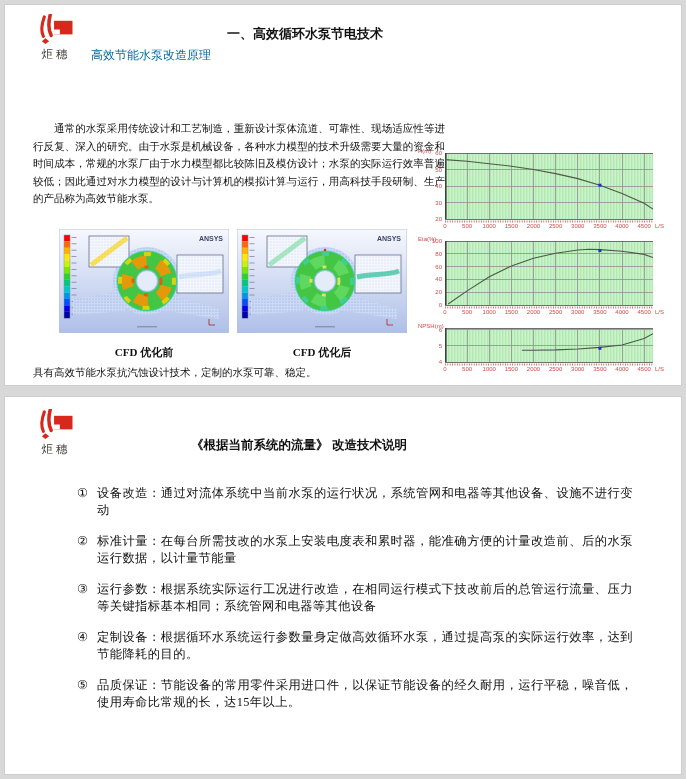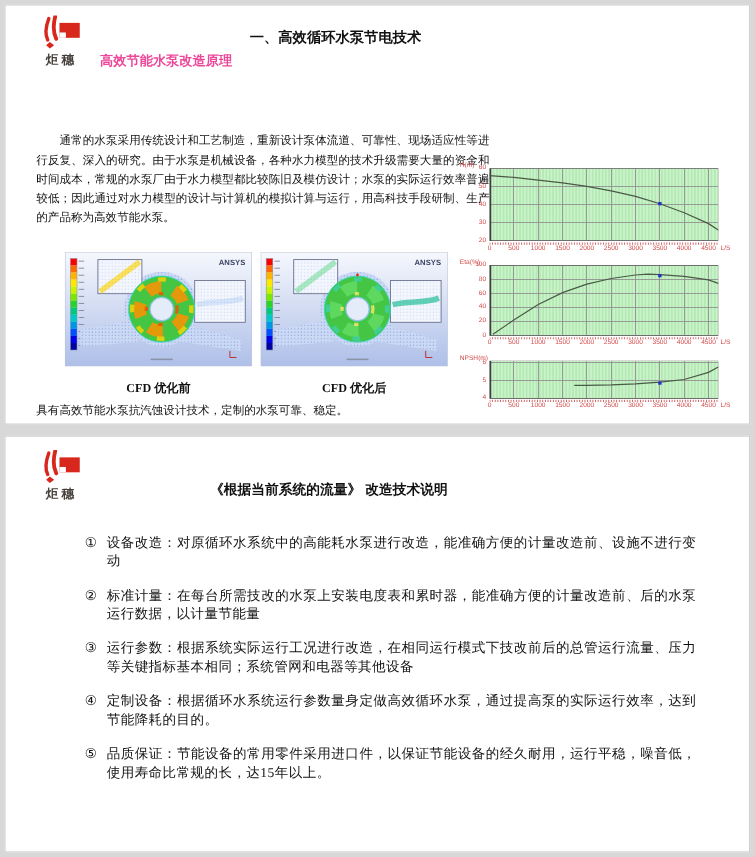--- a/index.html
+++ b/index.html
@@ -8,25 +8,25 @@
     background:#d8d8d8;
     font-family:"Liberation Sans", sans-serif;
   }
   .page{position:absolute;left:4px;width:678px;background:#ffffff;border:1px solid #cdcdcd;box-sizing:border-box;}
   #page1{top:4px;height:382px;}
   #page2{top:396px;height:379px;}
 
   
   .logo{position:absolute;left:18px;top:9px;width:66px;text-align:center;}
   .logo svg{width:46px;height:33px;display:block;margin:0 auto;}
-  .logo-text{font-size:11.5px;letter-spacing:3px;color:#46403a;font-weight:bold;}
+  .logo-text{font-size:11.5px;letter-spacing:3px;color:#46403a;font-weight:normal;}
 
   
   .p1-title{position:absolute;left:0;top:20px;width:600px;text-align:center;font-size:13px;font-weight:bold;color:#111;}
-  .p1-subtitle{position:absolute;left:86px;top:42px;font-size:12px;font-weight:bold;color:#ec4899;}
+  .p1-subtitle{position:absolute;left:86px;top:42px;font-size:12px;font-weight:normal;color:#0369a1;}
   .p1-intro{position:absolute;left:28px;top:66px;width:632px;font-size:11px;line-height:19px;font-weight:bold;color:#000;text-indent:2em;text-align:justify;}
   .p1-body{position:absolute;left:28px;top:115px;width:412px;font-family:"Liberation Serif", serif;font-size:10.5px;line-height:17.6px;color:#111;text-indent:2em;text-align:justify;}
   .cfd-row{position:absolute;left:54px;top:224px;display:flex;gap:8px;}
   .cfd{width:170px;height:104px;}
   .cfd-captions{position:absolute;left:54px;top:340px;display:flex;gap:8px;}
   .cfd-cap{width:170px;text-align:center;font-family:"Liberation Serif", serif;font-weight:bold;font-size:11px;color:#111;}
   .p1-note{position:absolute;left:28px;top:361px;font-size:10.5px;color:#111;}
 
   
   .chart{position:absolute;width:254px;}
@@ -371,21 +371,21 @@
       <path class="brand-fill" d="M12 25 l4 3 l-4 3 l-3.5 -3 Z" fill="#d8271c"></path>
     </svg>
     <div class="logo-text">炬穗</div>
   </div>
 
   <div class="p2-title">《根据当前系统的流量》 改造技术说明</div>
 
   <div class="p2-list">
     <div class="p2-item">
       <span class="num">①</span>
-      <span class="txt">设备改造：对原循环水系统中的高能耗水泵进行改造，能准确方便的计量改造前、设施不进行变动</span>
+      <span class="txt">设备改造：通过对流体系统中当前水泵的运行状况，系统管网和电器等其他设备、设施不进行变动</span>
     </div>
     <div class="p2-item">
       <span class="num">②</span>
       <span class="txt">标准计量：在每台所需技改的水泵上安装电度表和累时器，能准确方便的计量改造前、后的水泵运行数据，以计量节能量</span>
     </div>
     <div class="p2-item">
       <span class="num">③</span>
       <span class="txt">运行参数：根据系统实际运行工况进行改造，在相同运行模式下技改前后的总管运行流量、压力等关键指标基本相同；系统管网和电器等其他设备</span>
     </div>
     <div class="p2-item">

